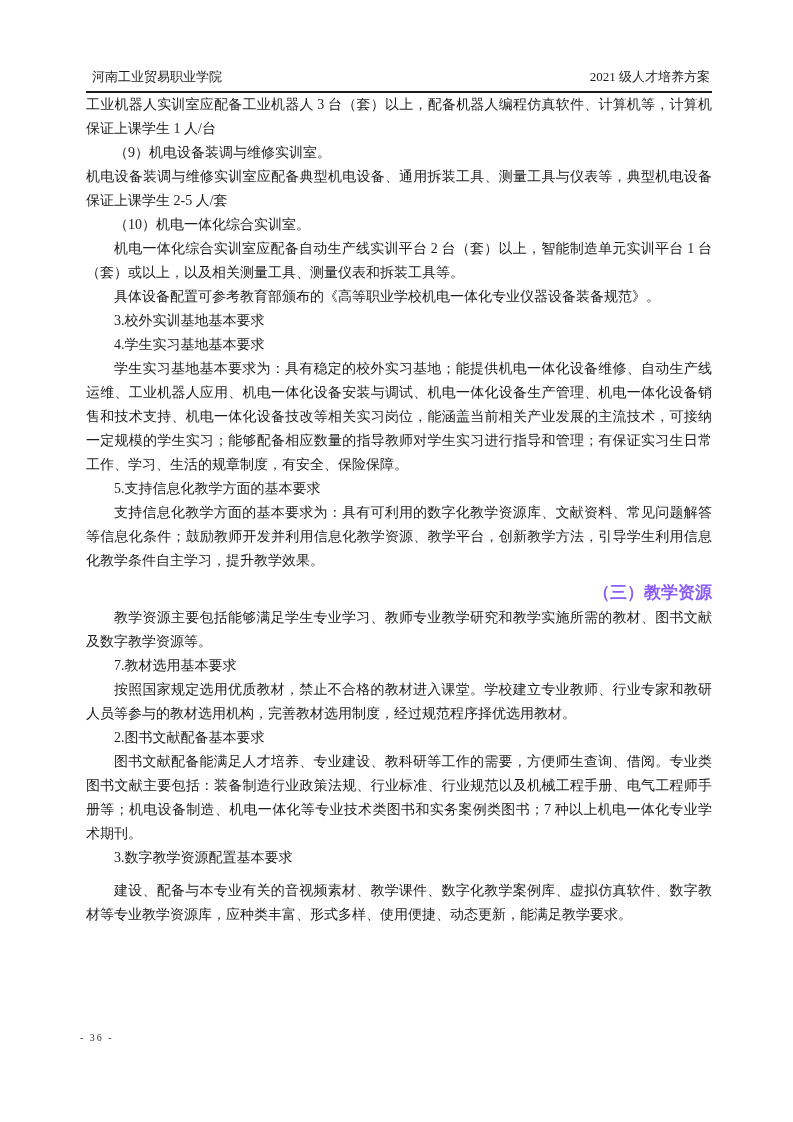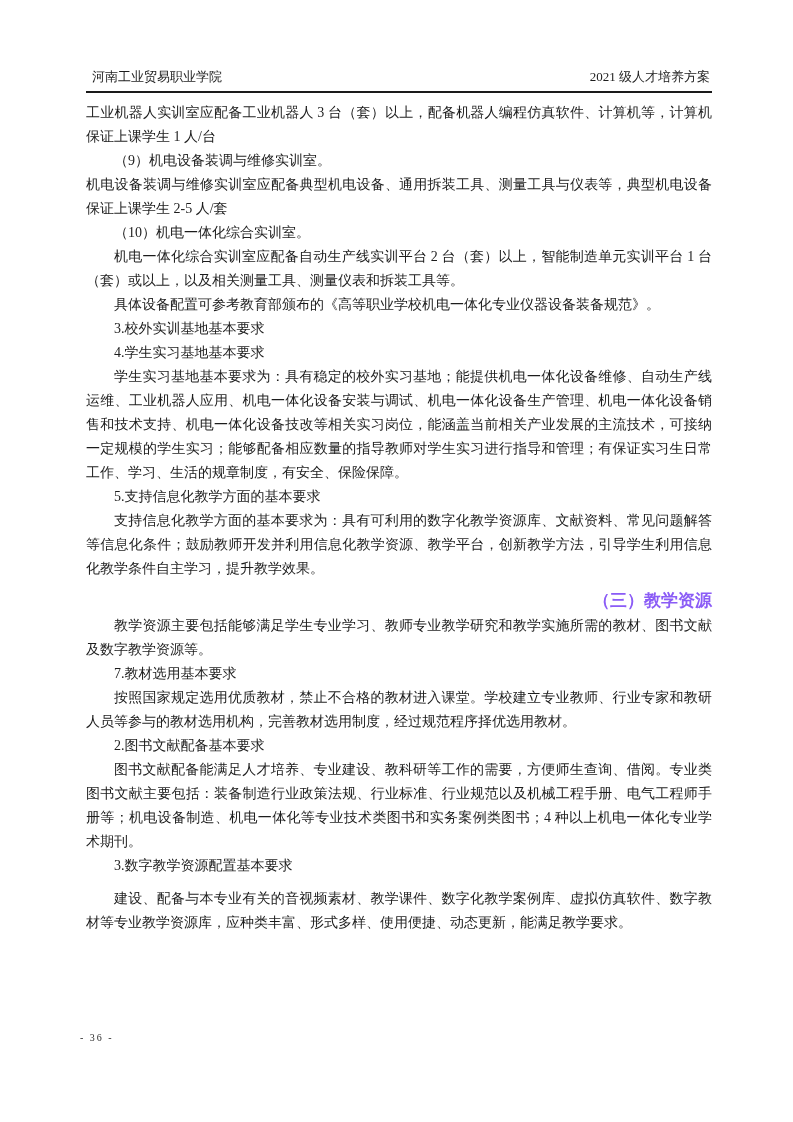--- a/index.html
+++ b/index.html
@@ -23,21 +23,21 @@
     display: flex;
     justify-content: space-between;
     align-items: flex-end;
     font-size: 13px;
     line-height: 18px;
     padding: 0 2px 5px 6px;
     border-bottom: 2px solid #1a1a1a;
     gap: 48px;
   }
   .body-text {
-    margin-top: 8px;
+    margin-top: 0;
     font-size: 14px;
     line-height: 24px;
     text-align: justify;
     text-justify: inter-ideograph;
   }
   .body-text p { margin: 0; }
   .pi { text-indent: 2em; }
   .pn { text-indent: 0; }
   .gap-top { margin-top: 9px !important; }
   .section-heading {
@@ -77,19 +77,19 @@
       <p class="pi">3.校外实训基地基本要求</p>
       <p class="pi">4.学生实习基地基本要求</p>
       <p class="pi">学生实习基地基本要求为：具有稳定的校外实习基地；能提供机电一体化设备维修、自动生产线运维、工业机器人应用、机电一体化设备安装与调试、机电一体化设备生产管理、机电一体化设备销售和技术支持、机电一体化设备技改等相关实习岗位，能涵盖当前相关产业发展的主流技术，可接纳一定规模的学生实习；能够配备相应数量的指导教师对学生实习进行指导和管理；有保证实习生日常工作、学习、生活的规章制度，有安全、保险保障。</p>
       <p class="pi">5.支持信息化教学方面的基本要求</p>
       <p class="pi">支持信息化教学方面的基本要求为：具有可利用的数字化教学资源库、文献资料、常见问题解答等信息化条件；鼓励教师开发并利用信息化教学资源、教学平台，创新教学方法，引导学生利用信息化教学条件自主学习，提升教学效果。</p>
       <h2 class="section-heading">（三）教学资源</h2>
       <p class="pi">教学资源主要包括能够满足学生专业学习、教师专业教学研究和教学实施所需的教材、图书文献及数字教学资源等。</p>
       <p class="pi">7.教材选用基本要求</p>
       <p class="pi">按照国家规定选用优质教材，禁止不合格的教材进入课堂。学校建立专业教师、行业专家和教研人员等参与的教材选用机构，完善教材选用制度，经过规范程序择优选用教材。</p>
       <p class="pi">2.图书文献配备基本要求</p>
-      <p class="pi">图书文献配备能满足人才培养、专业建设、教科研等工作的需要，方便师生查询、借阅。专业类图书文献主要包括：装备制造行业政策法规、行业标准、行业规范以及机械工程手册、电气工程师手册等；机电设备制造、机电一体化等专业技术类图书和实务案例类图书；4 种以上机电一体化专业学术期刊。</p>
+      <p class="pi">图书文献配备能满足人才培养、专业建设、教科研等工作的需要，方便师生查询、借阅。专业类图书文献主要包括：装备制造行业政策法规、行业标准、行业规范以及机械工程手册、电气工程师手册等；机电设备制造、机电一体化等专业技术类图书和实务案例类图书；7 种以上机电一体化专业学术期刊。</p>
       <p class="pi">3.数字教学资源配置基本要求</p>
       <p class="pi gap-top">建设、配备与本专业有关的音视频素材、教学课件、数字化教学案例库、虚拟仿真软件、数字教材等专业教学资源库，应种类丰富、形式多样、使用便捷、动态更新，能满足教学要求。</p>
     </div>
   </div>
   <div class="footer">- 36 -</div>
 </div>
 
 </body></html>

